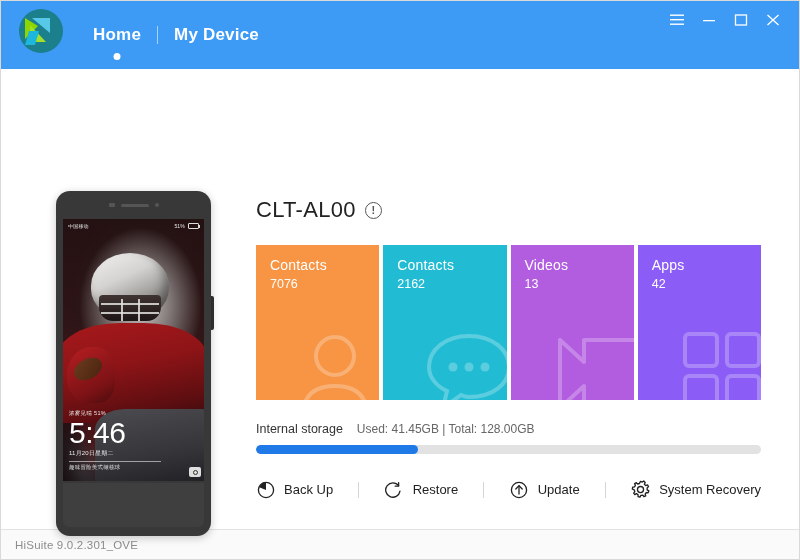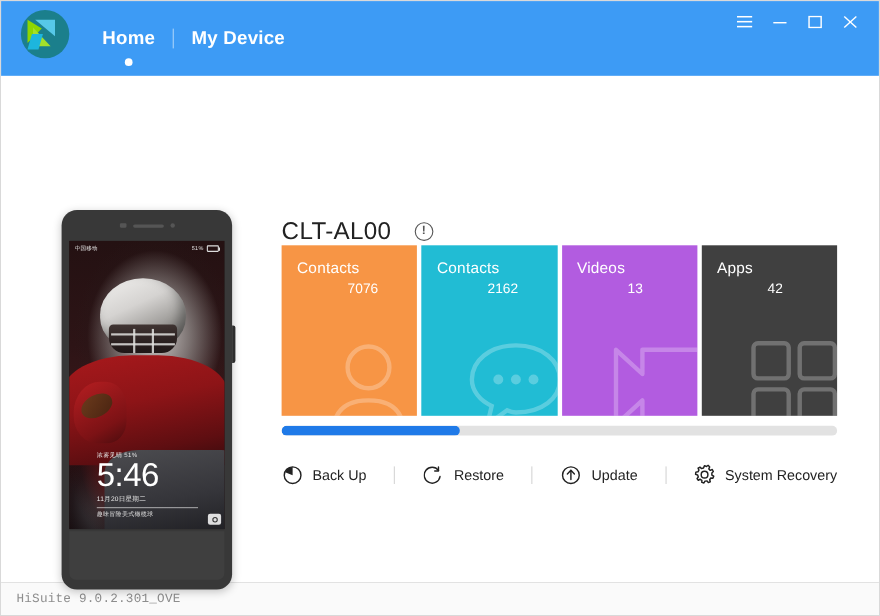--- a/index.html
+++ b/index.html
@@ -234,21 +234,21 @@
     width: 11px; height: 6px;
     border: 1px solid #ddd; border-radius: 1px;
     position: relative;
   }
   .st-bat::after {
     content: ""; position: absolute; right: -2px; top: 1.5px;
     width: 1px; height: 3px; background: #ddd;
   }
   .lockinfo {
     position: absolute;
-    left: 25px; bottom: 10px;
+    left: 6px; bottom: 10px;
     right: 9px;
   }
   .lk-weather { font-size: 5.5px; color: #e6e6e6; margin-bottom: 1px; letter-spacing: 0.3px; }
   .lk-time { font-size: 30px; color: #ffffff; line-height: 0.98; font-weight: 300; letter-spacing: -0.5px; }
   .lk-date { font-size: 6px; color: #e9e9e9; margin-top: 2px; letter-spacing: 0.2px; }
   .lk-rule { height: 1px; background: rgba(255,255,255,0.55); margin: 3px 0 2px 0; width: 92px; }
   .lk-quote { font-size: 5.5px; color: #dedede; letter-spacing: 0.2px; }
   .lk-cam {
     position: absolute;
     right: 3px; bottom: 4px;
@@ -269,21 +269,22 @@
     border-radius: 0 0 6px 6px;
   }
 
   
   .content {
     position: absolute;
     left: 255px; top: 128px;
     width: 505px;
   }
   .device-head {
-    display: flex; align-items: center; gap: 21px;
+    display: flex; align-items: center; gap: 9px;
+    margin-bottom: 22px;
   }
   .device-name {
     font-size: 22px; color: #222222; letter-spacing: 0.3px;
   }
   .info-icon {
     width: 17px; height: 17px;
     border-radius: 50%;
     border: 1.3px solid #555;
     display: flex; align-items: center; justify-content: center;
     font-size: 11px; color: #555;
@@ -305,21 +306,21 @@
   }
   .tile .t-label {
     position: absolute;
     left: 14px; top: 12px;
     font-size: 14px; color: #ffffff;
     letter-spacing: 0.2px;
   }
   .tile .t-count {
     position: absolute;
     left: 14px; top: 32px;
-    font-size: 12.5px; color: #ffffff; margin-left: 46px;
+    font-size: 12.5px; color: #ffffff;
   }
   .tile .wm {
     position: absolute;
     right: -8px; bottom: -16px;
     opacity: 0.26;
   }
   .tile .wm svg { display: block; }
 
   .storage-row {
     margin-top: 22px;
@@ -361,21 +362,20 @@
   .act-sep i { width: 1px; height: 16px; background: #d5d5d5; display: block; }
 
   
   .statusbar {
     flex: 0 0 30px;
     height: 30px;
     border-top: 1px solid #e2e2e2;
     background: #fafafa;
     display: flex; align-items: center;
     padding-left: 14px;
-    font-family: Liberation Mono, monospace;
   }
   .statusbar .txt {
     font-size: 11.5px; color: #8d8d8d; letter-spacing: 0.2px;
   }
 </style>
 </head>
 <body>
 
 <div class="app">
 
@@ -522,35 +522,39 @@
         <div class="tile" style="background:#b25ce0">
           <div class="t-label">Videos</div>
           <div class="t-count">13</div>
           <div class="wm">
             <svg width="92" height="92" viewBox="0 0 92 92">
               <path d="M10 16 L10 84 L34 62 L34 84 L86 84 L86 16 L34 16 L34 38 Z" fill="none" stroke="#fff" stroke-width="4" stroke-linejoin="round"></path>
             </svg>
           </div>
         </div>
 
-        <div class="tile" style="background:#404040">
+        <div class="tile" style="background:#8b5cf6">
           <div class="t-label">Apps</div>
           <div class="t-count">42</div>
           <div class="wm">
             <svg width="92" height="92" viewBox="0 0 92 92">
               <rect x="8" y="10" width="32" height="32" rx="4" fill="none" stroke="#fff" stroke-width="4"></rect>
               <rect x="50" y="10" width="32" height="32" rx="4" fill="none" stroke="#fff" stroke-width="4"></rect>
               <rect x="8" y="52" width="32" height="32" rx="4" fill="none" stroke="#fff" stroke-width="4"></rect>
               <rect x="50" y="52" width="32" height="32" rx="4" fill="none" stroke="#fff" stroke-width="4"></rect>
             </svg>
           </div>
         </div>
 
       </div>
 
+      <div class="storage-row">
+        <div class="storage-label">Internal storage</div>
+        <div class="storage-detail">Used: 41.45GB | Total: 128.00GB</div>
+      </div>
       <div class="bar-track">
         <div class="bar-fill" id="storage-fill" style="width: 32%; background: rgb(31, 122, 232);"></div>
       </div>
 
       <div class="actions">
 
         <div class="action">
           <span class="ic">
             <svg width="18" height="18" viewBox="0 0 18 18">
               <circle cx="9" cy="9" r="7.6" fill="none" stroke="#222" stroke-width="1.3"></circle>

